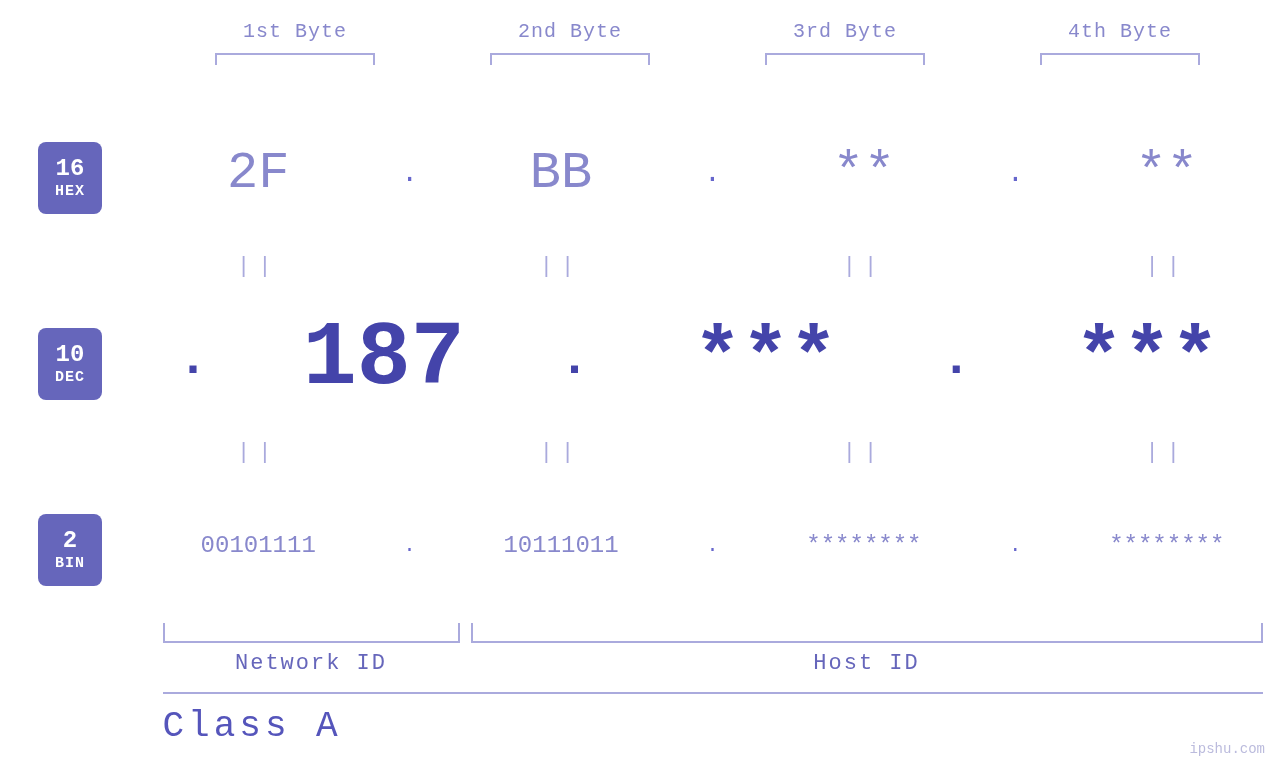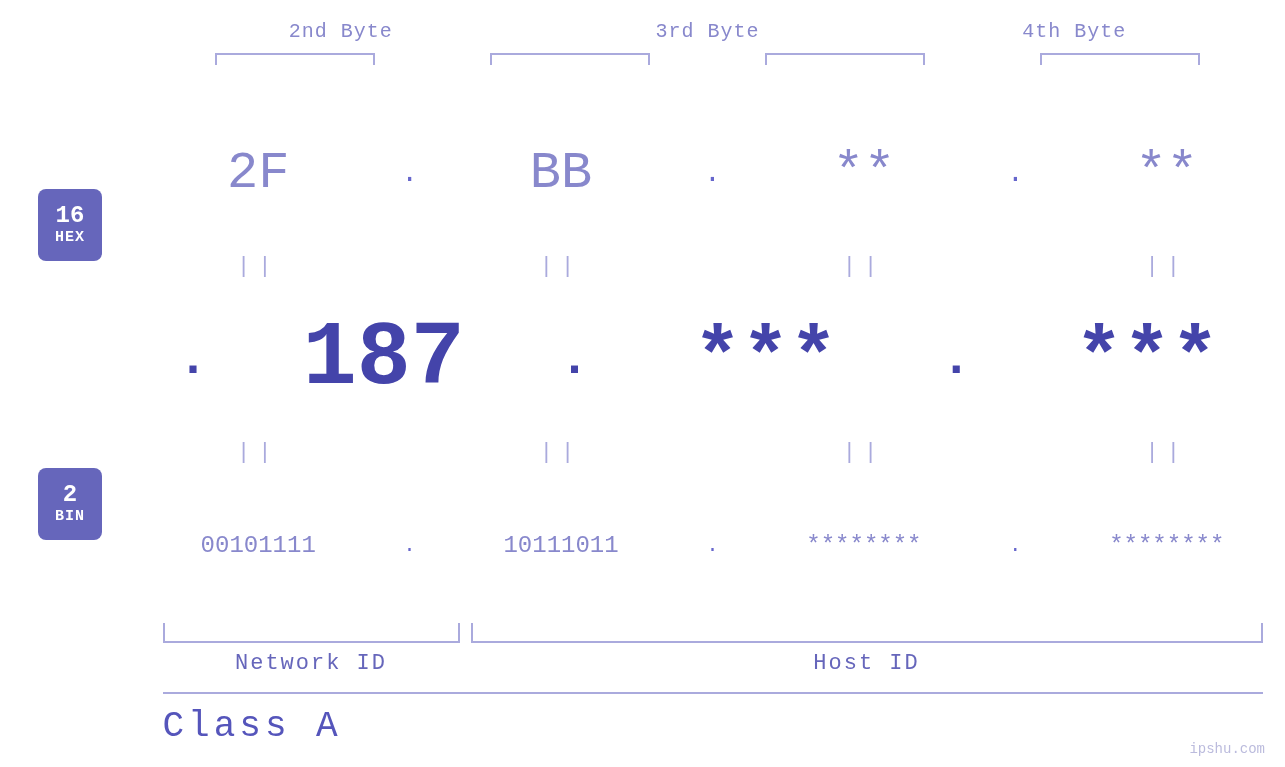--- a/index.html
+++ b/index.html
@@ -152,20 +152,21 @@
     .row-bin .byte-val { font-size: 24px; color: #8888cc; }
 
     .asterisk-light { color: #aabbee; }
   </style>
 </head>
 <body>
 
 <div class="container">
 
   <div class="byte-headers">
+    <div class="byte-header">1st Byte</div>
     <div class="byte-header">2nd Byte</div>
     <div class="byte-header">3rd Byte</div>
     <div class="byte-header">4th Byte</div>
   </div>
 
   <div class="bracket-row">
     <div class="bracket-cell">
       <div class="bracket"></div>
     </div>
     <div class="bracket-cell">
@@ -178,20 +179,24 @@
       <div class="bracket"></div>
     </div>
   </div>
 
   <div style="display:flex; width:1285px; flex:1; flex-direction:row;">
 
     <div class="badges-col">
       <div class="badge">
         <span class="badge-num">16</span>
         <span class="badge-label">HEX</span>
+      </div>
+      <div class="badge">
+        <span class="badge-num">10</span>
+        <span class="badge-label">DEC</span>
       </div>
       <div class="badge">
         <span class="badge-num">2</span>
         <span class="badge-label">BIN</span>
       </div>
     </div>
 
     <div style="flex:1; display:flex; flex-direction:column; justify-content:space-around;">
 
       <div class="value-row row-hex">

